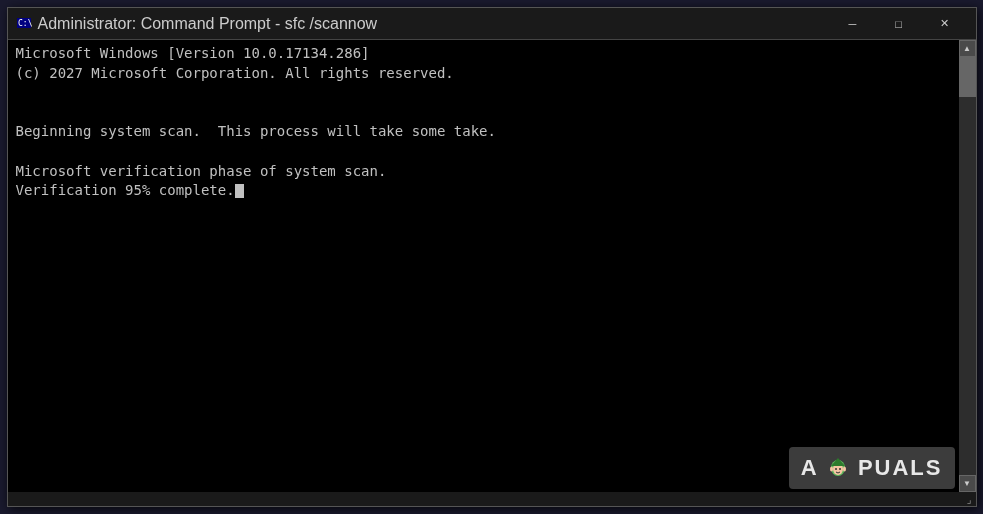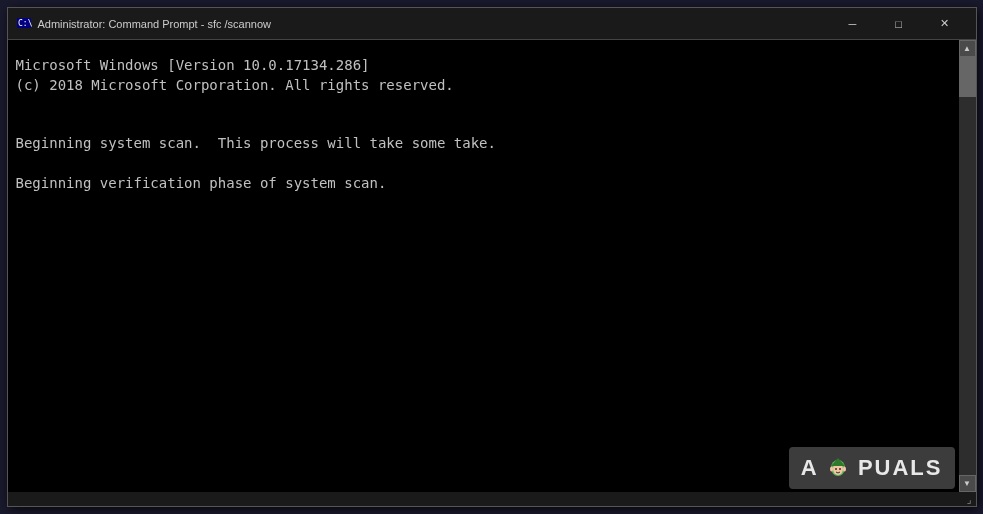--- a/index.html
+++ b/index.html
@@ -44,21 +44,21 @@
       flex-shrink: 0;
     }
 
     .title-bar-icon svg {
       width: 100%;
       height: 100%;
     }
 
     .title-bar-text {
       color: #cccccc;
-      font-size: 11px;
+      font-size: 16px;
       flex: 1;
       font-family: 'Segoe UI', Arial, sans-serif;
     }
 
     .title-bar-controls {
       display: flex;
       gap: 0;
       margin-left: auto;
     }
 
@@ -78,21 +78,21 @@
 
     .window-body {
       display: flex;
       flex: 1;
       overflow: hidden;
     }
 
     .terminal {
       background: #000000;
       flex: 1;
-      padding: 16px 8px;
+      padding: 4px 8px;
       overflow-y: auto;
       font-family: 'Lucida Console', 'Courier New', monospace;
       font-size: 14px;
       color: #c0c0c0;
       line-height: 1.4;
     }
 
     .terminal pre {
       white-space: pre-wrap;
       word-break: break-all;
@@ -212,26 +212,27 @@
         <button class="title-btn">─</button>
         <button class="title-btn">□</button>
         <button class="title-btn close">✕</button>
       </div>
     </div>
 
     <div class="window-body">
 
       <div class="terminal">
         <pre>Microsoft Windows [Version 10.0.17134.286]</pre>
-        <pre>(c) 2018 Microsoft Corporation. All rights reserved.</pre>
+        <pre>(c) 2027 Microsoft Corporation. All rights reserved.</pre>
         <pre> </pre>
         <pre> </pre>
         <pre>Beginning system scan.  This process will take some take.</pre>
         <pre> </pre>
-        <pre>Beginning verification phase of system scan.</pre>
+        <pre>Microsoft verification phase of system scan.</pre>
+        <pre><span>Verification 95% complete.</span><span class="cursor"></span></pre>
       </div>
 
       <div class="scrollbar">
         <div class="scrollbar-btn">▲</div>
         <div class="scrollbar-track">
           <div class="scrollbar-thumb"></div>
         </div>
         <div class="scrollbar-btn">▼</div>
       </div>
     </div>

